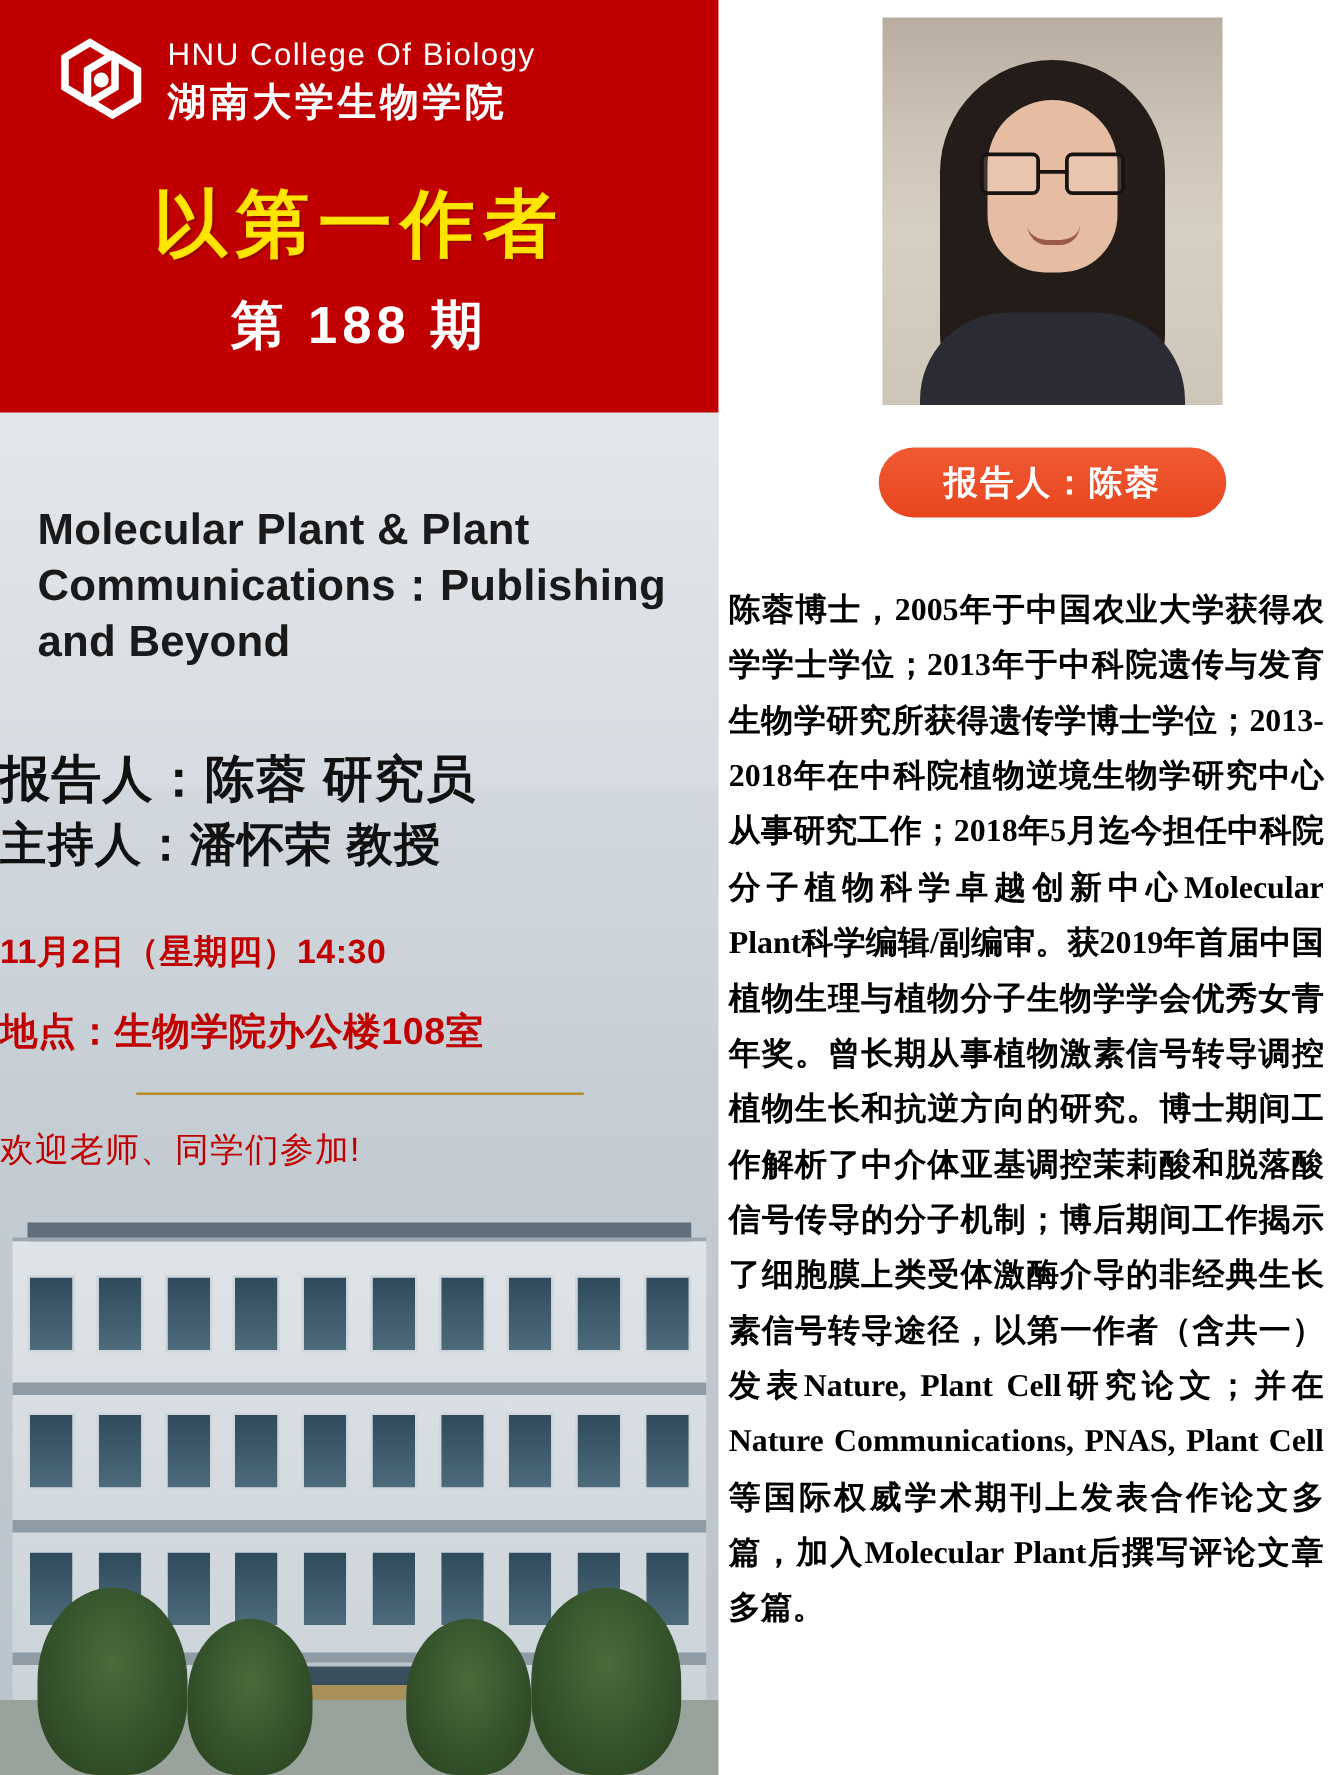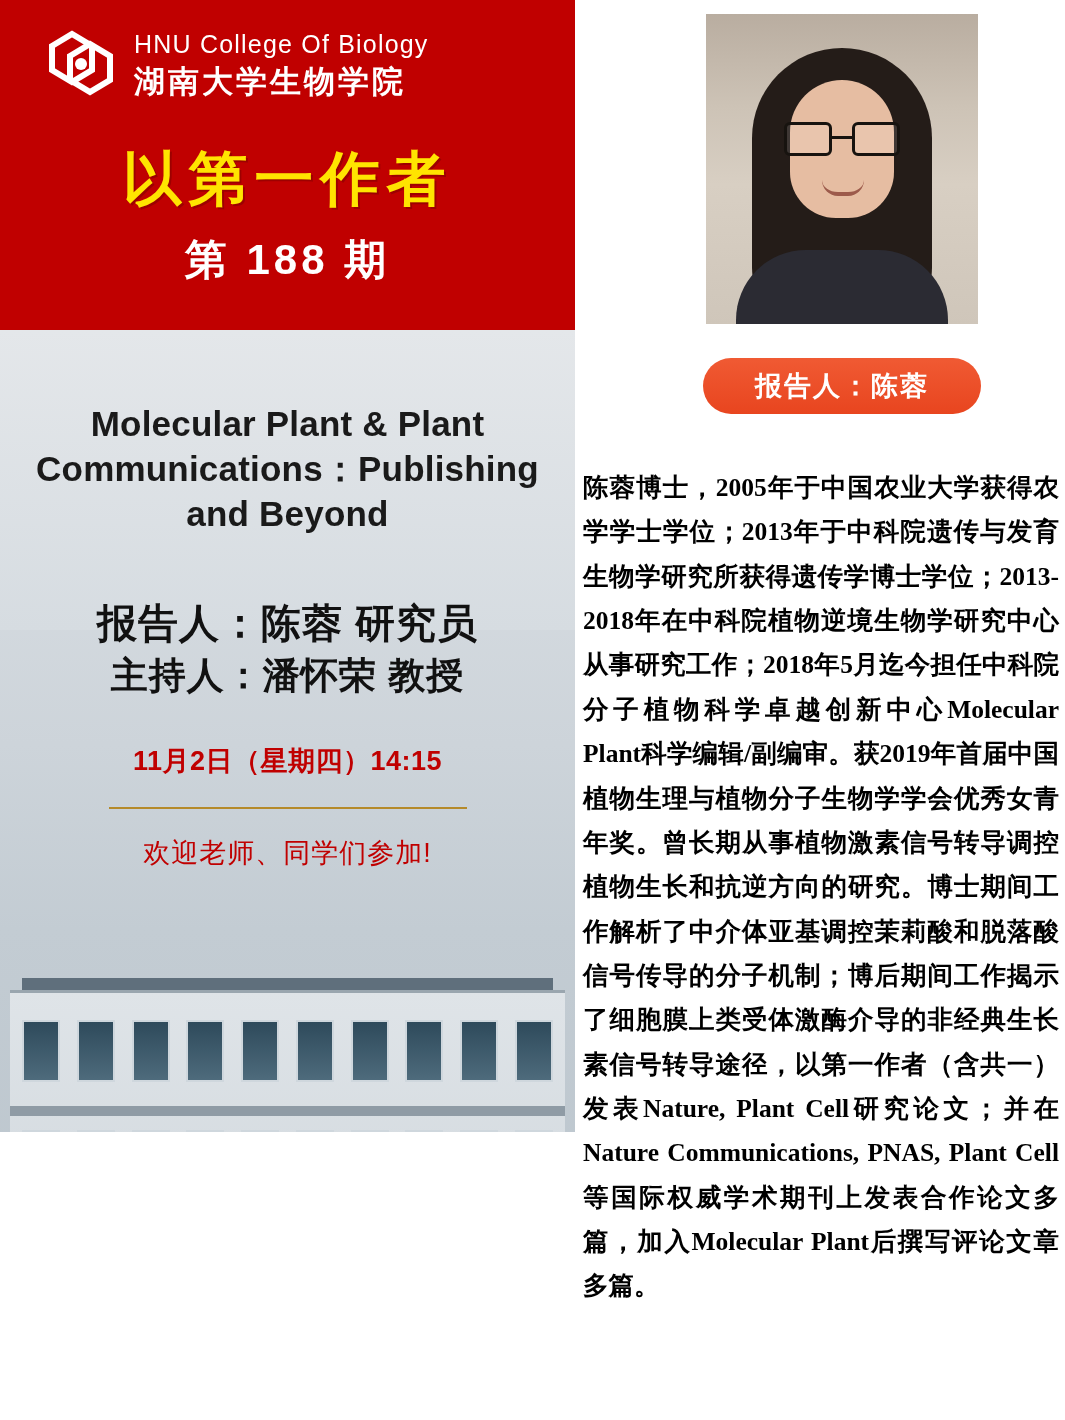--- a/index.html
+++ b/index.html
@@ -14,21 +14,21 @@
     font-family: "Liberation Sans", sans-serif;
     overflow: hidden;
   }
 
   
   .left-col {
     position: absolute;
     left: 0;
     top: 0;
     width: 575px;
-    height: 1132px;
+    height: 1420px;
     background: #e9eaec;
     overflow: hidden;
   }
 
   
   .red-header {
     position: absolute;
     left: 0;
     top: 0;
     width: 575px;
@@ -188,21 +188,20 @@
     left: 0; bottom: 0; width: 575px; height: 60px;
     background: #9aa39b;
   }
 
   
   .left-text {
     position: absolute;
     left: 0;
     top: 330px;
     width: 575px;
-    text-align: center;
   }
   .talk-title {
     margin: 72px 30px 0 30px;
     font-size: 35px;
     line-height: 1.28;
     font-weight: 700;
     color: #1a1a1a;
     letter-spacing: 0.2px;
   }
   .speaker-line {
@@ -427,21 +426,22 @@
       </div>
     </div>
     <div class="forum-title">以第一作者</div>
     <div class="forum-issue">第 188 期</div>
   </div>
 
   <div class="left-text">
     <div class="talk-title">Molecular Plant &amp; Plant Communications：Publishing and Beyond</div>
     <div class="speaker-line">报告人：陈蓉 研究员</div>
     <div class="host-line">主持人：潘怀荣 教授</div>
-    <div class="datetime-line">11月2日（星期四）14:15</div>
+    <div class="datetime-line">11月2日（星期四）14:30</div>
+    <div class="venue-line">地点：生物学院办公楼108室</div>
     <div class="divider"></div>
     <div class="welcome-line">欢迎老师、同学们参加!</div>
   </div>
 </div>
 
 <div class="right-col">
 
   <div class="portrait-frame">
     <div class="portrait-bg"></div>
     <div class="p-hair"></div>

